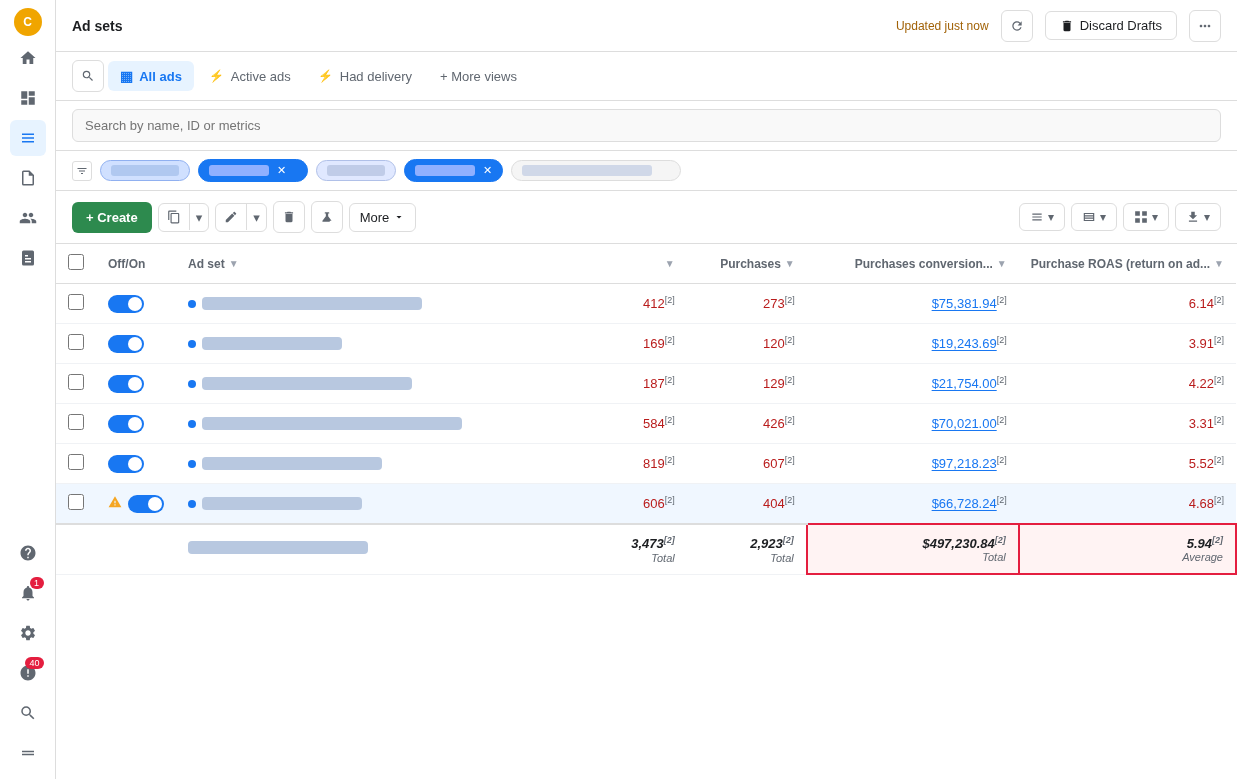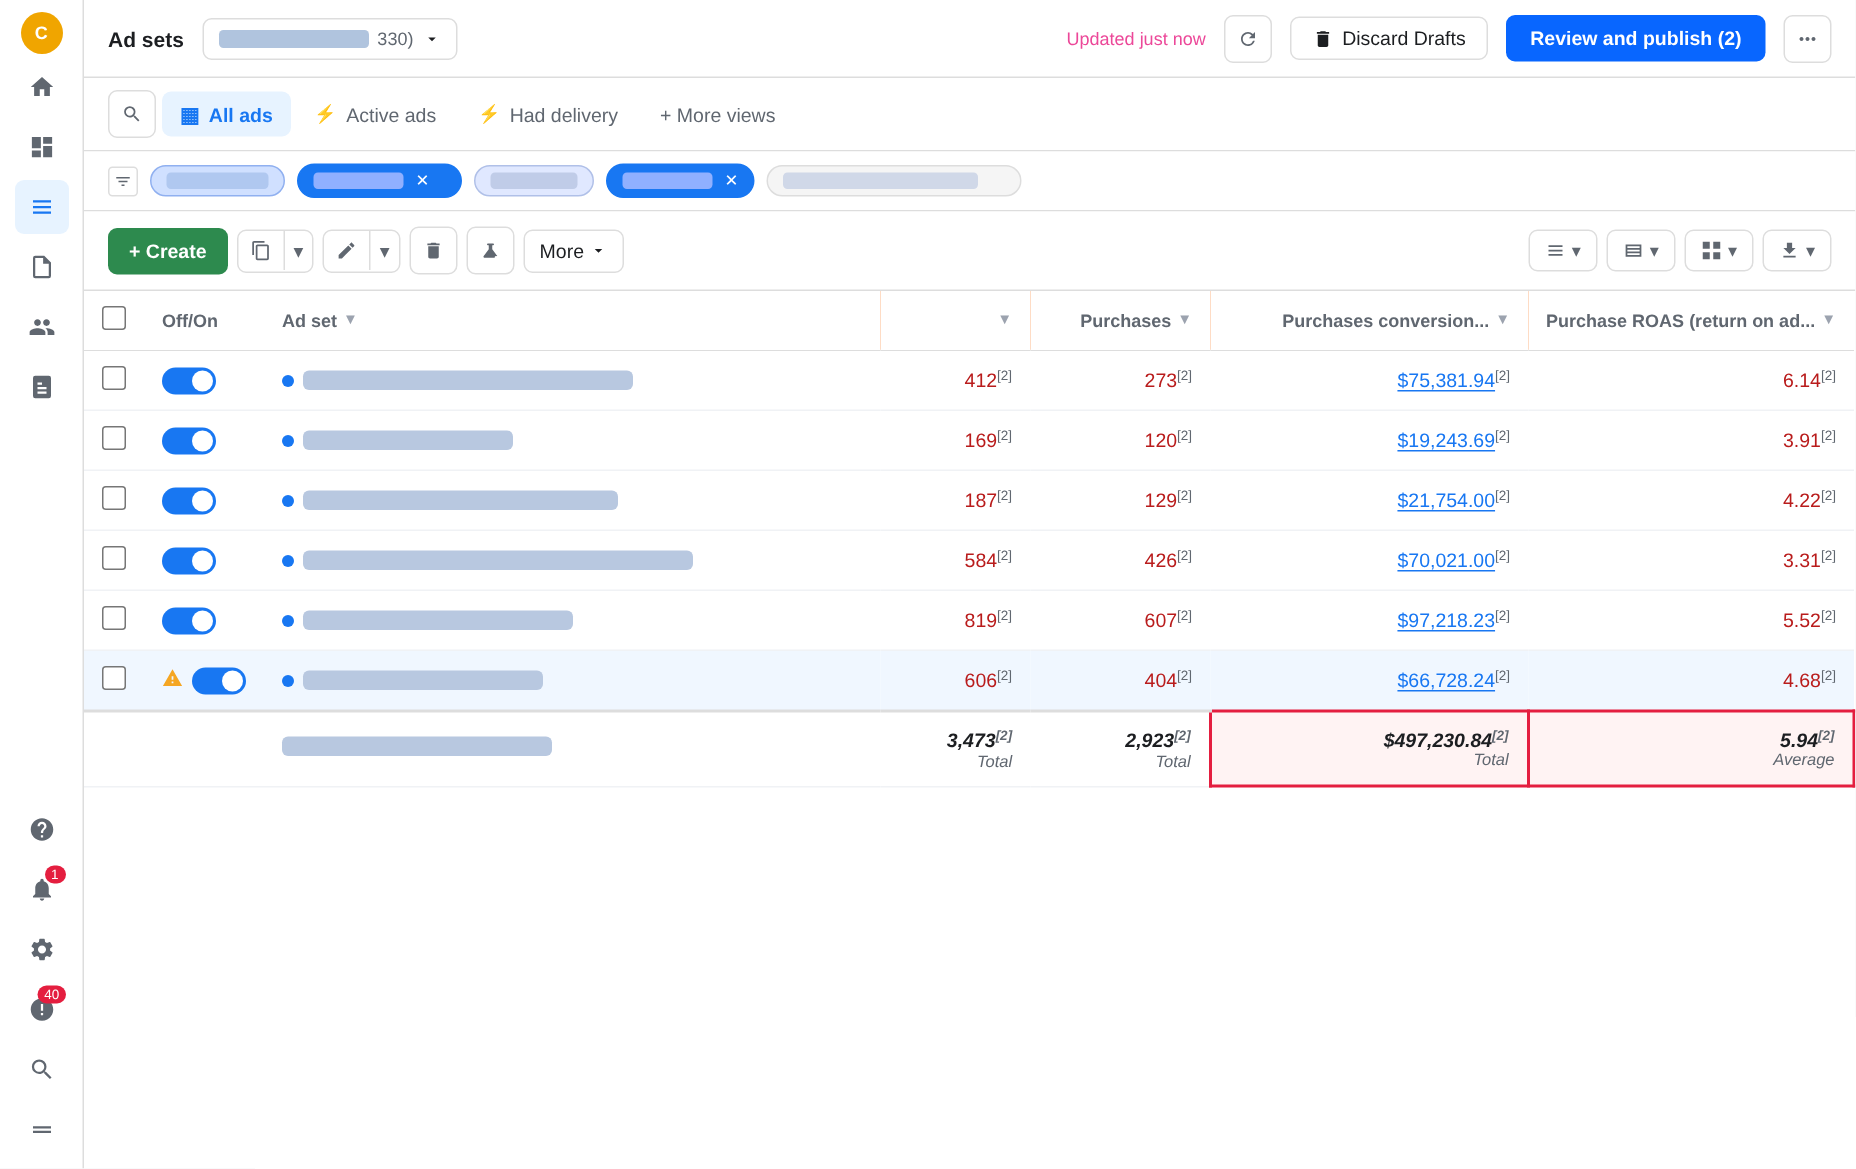--- a/index.html
+++ b/index.html
@@ -16,21 +16,21 @@
     .nav-avatar { width: 28px; height: 28px; border-radius: 50%; background: #f0a500; display: flex; align-items: center; justify-content: center; color: white; font-weight: bold; font-size: 12px; }
 
     
     .main-content { flex: 1; display: flex; flex-direction: column; overflow: hidden; background: #fff; }
 
     
     .top-bar { display: flex; align-items: center; padding: 8px 16px; border-bottom: 1px solid #ddd; gap: 12px; background: #fff; min-height: 52px; }
     .top-bar-title { font-weight: 600; font-size: 14px; white-space: nowrap; }
     .dropdown-select { display: flex; align-items: center; gap: 6px; border: 1px solid #ddd; border-radius: 6px; padding: 6px 10px; background: #fff; cursor: pointer; font-size: 13px; min-width: 160px; }
     .dropdown-select .blurred-text { background: #b0c4de; border-radius: 3px; height: 12px; width: 100px; display: inline-block; }
-    .status-text { color: #ec4899; font-size: 12px; white-space: nowrap; margin-left: auto; }
+    .status-text { color: #a16207; font-size: 12px; white-space: nowrap; margin-left: auto; }
     .refresh-btn { width: 32px; height: 32px; border: 1px solid #ddd; border-radius: 6px; background: #fff; cursor: pointer; display: flex; align-items: center; justify-content: center; color: #606770; }
     .discard-btn { display: flex; align-items: center; gap: 6px; border: 1px solid #ddd; border-radius: 6px; padding: 6px 14px; background: #fff; cursor: pointer; font-size: 13px; color: #1c1e21; }
     .publish-btn { display: flex; align-items: center; gap: 6px; border: none; border-radius: 6px; padding: 8px 16px; background: #0866ff; cursor: pointer; font-size: 13px; color: white; font-weight: 600; }
     .more-btn { width: 32px; height: 32px; border: 1px solid #ddd; border-radius: 6px; background: #fff; cursor: pointer; display: flex; align-items: center; justify-content: center; color: #606770; }
 
     
     .tabs-bar { display: flex; align-items: center; padding: 8px 16px; border-bottom: 1px solid #ddd; background: #fff; gap: 4px; }
     .tab-search { width: 32px; height: 32px; border: 1px solid #ddd; border-radius: 6px; background: #fff; cursor: pointer; display: flex; align-items: center; justify-content: center; color: #606770; }
     .tab-item { display: flex; align-items: center; gap: 6px; padding: 7px 12px; border-radius: 6px; cursor: pointer; font-size: 13px; color: #606770; }
     .tab-item.active { background: #e7f3ff; color: #1877f2; font-weight: 600; }
@@ -145,42 +145,32 @@
       <svg width="18" height="18" viewBox="0 0 24 24" fill="currentColor">
           <path d="M20 9H4v2h16V9zM4 15h16v-2H4v2z"></path>
         </svg>
     </div>
   </div>
 
   <div class="main-content">
 
     <div class="top-bar">
       <span class="top-bar-title">Ad sets</span>
-      <div class="dropdown-select">
-        <span class="blurred-text"></span>
-        <span style="color:#606770; font-size:12px;">330)</span>
-        <svg width="12" height="12" viewBox="0 0 24 24" fill="currentColor">
-            <path d="M7 10l5 5 5-5z"></path>
-          </svg>
-      </div>
       <span class="status-text">Updated just now</span>
       <button class="refresh-btn">
         <svg width="14" height="14" viewBox="0 0 24 24" fill="currentColor">
             <path d="M17.65 6.35A7.958 7.958 0 0012 4c-4.42 0-7.99 3.58-7.99 8s3.57 8 7.99 8c3.73 0 6.84-2.55 7.73-6h-2.08A5.99 5.99 0 0112 18c-3.31 0-6-2.69-6-6s2.69-6 6-6c1.66 0 3.14.69 4.22 1.78L13 11h7V4l-2.35 2.35z"></path>
           </svg>
       </button>
       <button class="discard-btn">
         <svg width="14" height="14" viewBox="0 0 24 24" fill="currentColor">
             <path d="M6 19c0 1.1.9 2 2 2h8c1.1 0 2-.9 2-2V7H6v12zM19 4h-3.5l-1-1h-5l-1 1H5v2h14V4z"></path>
           </svg>
         <span>Discard Drafts</span>
       </button>
-      <button class="publish-btn">
-        <span>Review and publish (2)</span>
-      </button>
       <button class="more-btn">
         <svg width="16" height="16" viewBox="0 0 24 24" fill="currentColor">
             <path d="M6 10c-1.1 0-2 .9-2 2s.9 2 2 2 2-.9 2-2-.9-2-2-2zm12 0c-1.1 0-2 .9-2 2s.9 2 2 2 2-.9 2-2-.9-2-2-2zm-6 0c-1.1 0-2 .9-2 2s.9 2 2 2 2-.9 2-2-.9-2-2-2z"></path>
           </svg>
       </button>
     </div>
 
     <div class="tabs-bar">
       <div class="tab-search">
         <svg width="14" height="14" viewBox="0 0 24 24" fill="currentColor">
@@ -197,20 +187,23 @@
       </div>
       <div class="tab-item">
         <span style="font-size:12px;">⚡</span>
         <span>Had delivery</span>
       </div>
       <div class="tab-item">
         <span>+ More views</span>
       </div>
     </div>
 
+    <div class="search-bar">
+      <input class="search-input" placeholder="Search by name, ID or metrics" type="text" style="">
+    </div>
 
     <div class="filter-row" style="padding: 8px 16px; background:#fff; display:flex; align-items:center; gap:8px; border-bottom: 1px solid #ddd;">
       <div style="width:20px; height:20px; border:1px solid #ddd; border-radius:3px; background:#fff; display:flex;align-items:center;justify-content:center;">
         <svg width="12" height="12" viewBox="0 0 24 24" fill="#606770">
             <path d="M10 18h4v-2h-4v2zM3 6v2h18V6H3zm3 7h12v-2H6v2z"></path>
           </svg>
       </div>
       <div class="filter-chip" style="background:#d0e0ff; border-color:#90b0f0; width:90px;">
         <span style="background:#b0c8f0; border-radius:3px; height:11px; width:70px; display:inline-block;"></span>
       </div>

